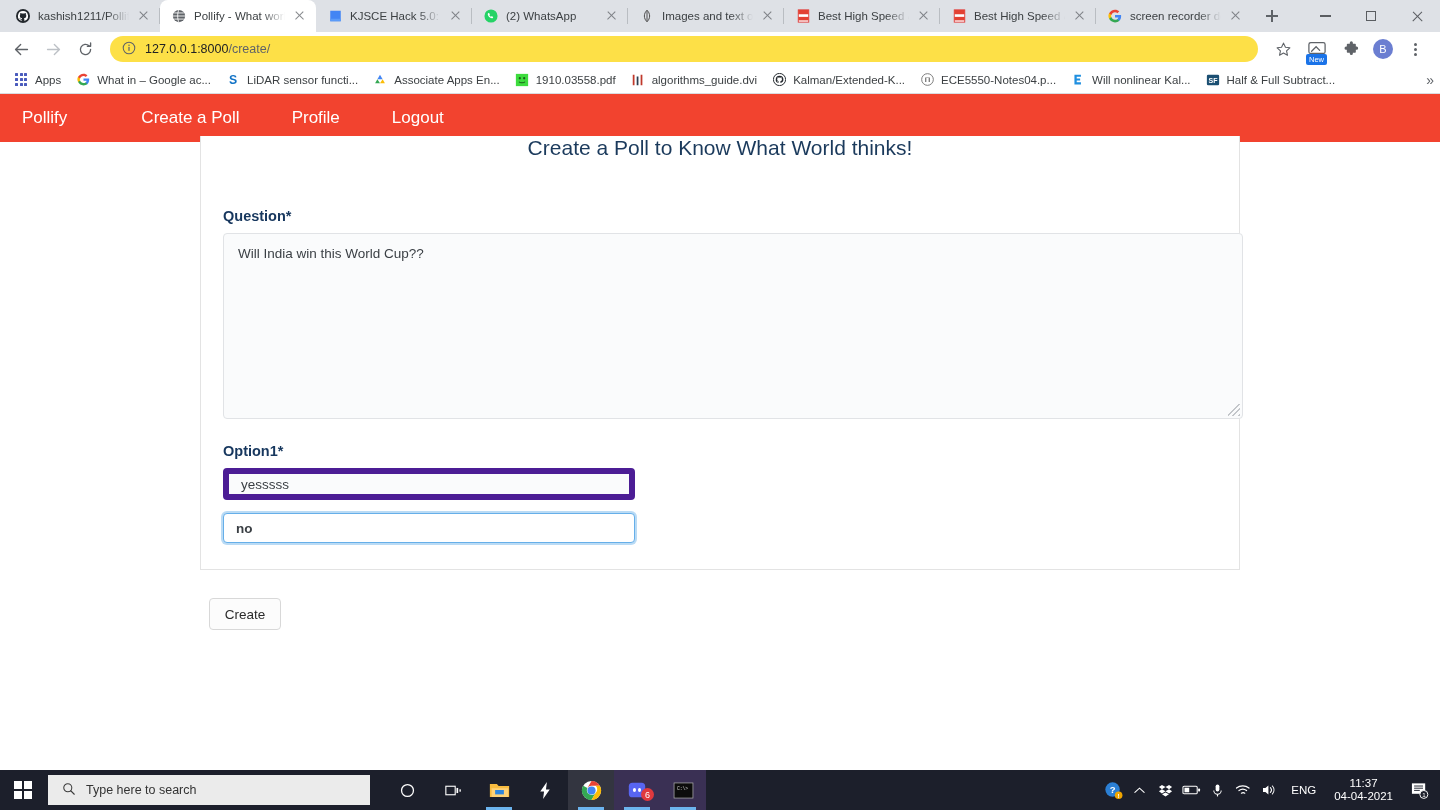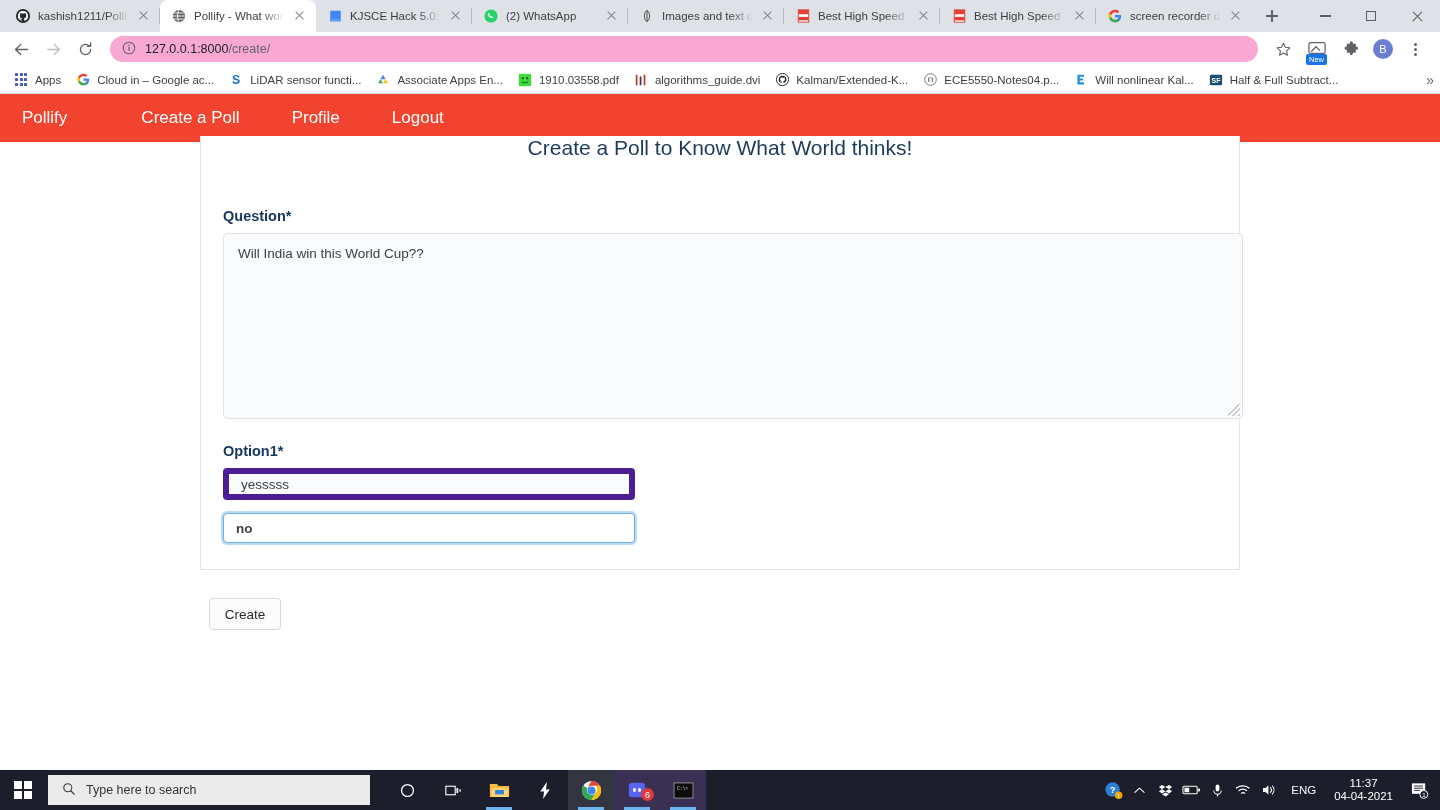--- a/index.html
+++ b/index.html
@@ -73,21 +73,21 @@
   .wc-close i::after  { transform:rotate(-45deg); }
 
   .toolbar {
     height:34px; background:#fff; display:flex; align-items:center;
     padding: 0 10px 0 6px; gap:2px;
   }
   .tbtn { width:30px; height:30px; display:flex; align-items:center; justify-content:center;
           color:#5f6368; }
   .tbtn.dim { color:#bdc1c6; }
   .omnibox {
-    flex:1 1 auto; height:26px; background:#f9a8d4; border-radius:13px;
+    flex:1 1 auto; height:26px; background:#fde047; border-radius:13px;
     display:flex; align-items:center; padding:0 12px; gap:9px; margin:0 8px;
     font-size:12.5px; color:#202124;
   }
   .omnibox .urlpath { color:#5f6368; }
   .tbtn-right { width:30px; height:30px; display:flex; align-items:center; justify-content:center; }
   .avatar {
     width:20px; height:20px; border-radius:50%; background:#6b7ed1; color:#fff;
     font-size:11px; display:flex; align-items:center; justify-content:center;
   }
   .kebab { width:3px; }
@@ -395,21 +395,21 @@
 
     <div class="bm">
       <span class="bmicon">
         <svg width="13" height="13" viewBox="0 0 16 16">
             <path d="M15 8.2c0-.5 0-1-.1-1.4H8v2.8h3.9a3.4 3.4 0 0 1-1.5 2.2v1.9h2.4c1.4-1.3 2.2-3.2 2.2-5.5z" fill="#4285f4"></path>
             <path d="M8 15.3c2 0 3.7-.7 4.9-1.8l-2.4-1.9c-.7.4-1.5.7-2.5.7-1.9 0-3.6-1.3-4.2-3.1H1.3v2C2.5 13.6 5 15.3 8 15.3z" fill="#34a853"></path>
             <path d="M3.8 9.2a4.4 4.4 0 0 1 0-2.7v-2H1.3a7.3 7.3 0 0 0 0 6.6l2.5-1.9z" fill="#fbbc05"></path>
             <path d="M8 3.7c1.1 0 2 .4 2.8 1.1l2.1-2.1C11.7 1.5 10 .8 8 .8 5 .8 2.5 2.5 1.3 4.9l2.5 2C4.4 5 6.1 3.7 8 3.7z" fill="#ea4335"></path>
           </svg>
       </span>
-      <span>Cloud in – Google ac...</span>
+      <span>What in – Google ac...</span>
     </div>
 
     <div class="bm">
       <span class="bmicon">
         <svg width="14" height="14" viewBox="0 0 16 16">
             <text x="8" y="13" font-size="14" font-weight="bold" text-anchor="middle" fill="#1273c6" font-family="Liberation Sans">S</text>
           </svg>
       </span>
       <span>LiDAR sensor functi...</span>
     </div>

